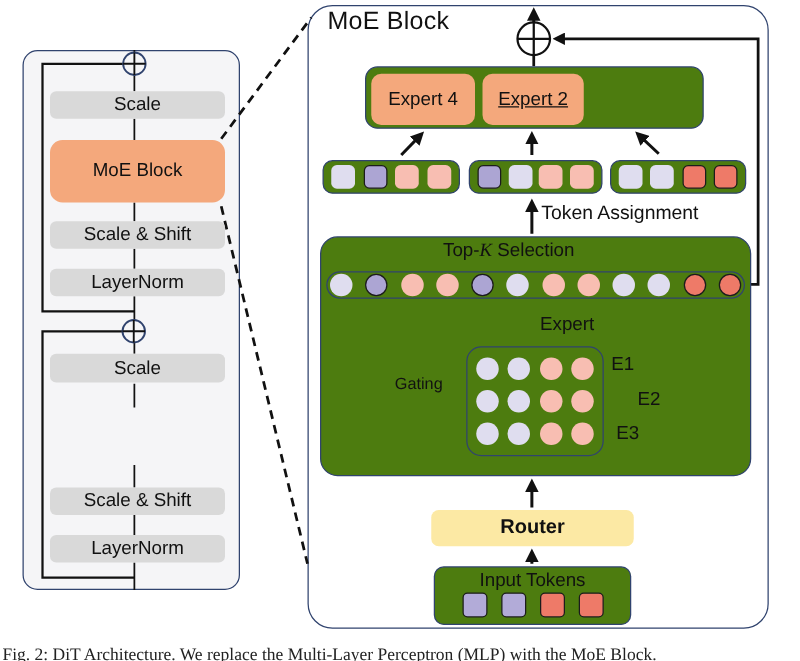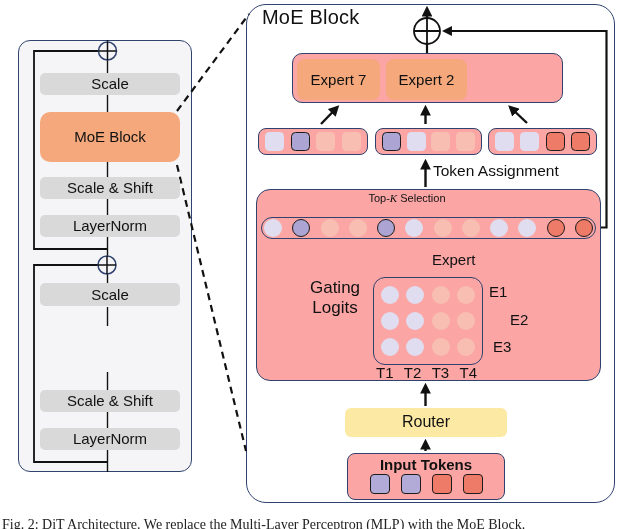--- a/index.html
+++ b/index.html
@@ -9,21 +9,21 @@
   html,body{margin:0;padding:0;background:#fff;}
   .stage{position:relative;width:640px;height:529px;background:#fff;overflow:hidden;
          font-family:"Liberation Sans",sans-serif;color:var(--ink);}
   .abs{position:absolute;box-sizing:border-box;}
   .panel-left{border:1.4px solid var(--navy);background:var(--panelbg);border-radius:12px;}
   .panel-right{border:1.6px solid var(--navy);background:#fff;border-radius:20px;}
   .blk{display:flex;align-items:center;justify-content:center;text-align:center;
        font-size:15px;line-height:1.3;}
   .blk.gray{background:var(--gray);border-radius:5px;}
   .blk.orange{background:var(--orange);border-radius:10px;}
-  .white-box{border:1.5px solid var(--navy);background:#fca5a5;font-weight:bold;}
+  .white-box{border:1.5px solid var(--navy);background:#4d7c0f;}
   .r8{border-radius:8px;} .r10{border-radius:10px;} .r11{border-radius:11px;}
   .r12{border-radius:12px;} .r14{border-radius:14px;}
   .expert{background:var(--orange);border-radius:8px;display:flex;align-items:center;
           justify-content:center;font-size:15px;}
   .cellrow{display:flex;align-items:center;justify-content:space-evenly;height:100%;}
   .cellrow.tight{justify-content:space-between;padding:0 2px;}
   .cellrow.centered{justify-content:center;gap:11px;}
   .cell{box-sizing:border-box;flex:0 0 auto;}
   .cell.square{width:19px;height:19px;border-radius:4.5px;}
   .cell.circle{width:18px;height:18px;border-radius:50%;}
@@ -126,22 +126,22 @@
   <div class="abs blk orange" style="left:40px;top:112px;width:140px;height:50px;">MoE Block</div>
   <div class="abs blk gray" style="left:40px;top:177px;width:140px;height:22px;">Scale &amp; Shift</div>
   <div class="abs blk gray" style="left:40px;top:215px;width:140px;height:22px;">LayerNorm</div>
   <div class="abs blk gray" style="left:40px;top:283px;width:140px;height:23px;">Scale</div>
   <div class="abs blk gray" style="left:40px;top:390px;width:140px;height:22px;">Scale &amp; Shift</div>
   <div class="abs blk gray" style="left:40px;top:428px;width:140px;height:22px;">LayerNorm</div>
 
   <div class="abs title-lg" style="left:262px;top:6px;">MoE Block</div>
 
   <div class="abs white-box r10" style="left:292px;top:53px;width:271px;height:50px;"></div>
-  <div class="abs expert" style="left:297px;top:59px;width:83px;height:41px;">Expert 7</div>
-  <div class="abs expert" style="left:386px;top:59px;width:81px;height:41px;">Expert 2</div>
+  <div class="abs expert" style="left:297px;top:59px;width:83px;height:41px;">Expert 4</div>
+  <div class="abs expert" style="left:386px;top:59px;width:81px;height:41px;text-decoration:underline;">Expert 2</div>
 
   <div class="abs white-box r8" style="left:258px;top:128px;width:110px;height:27px;">
     <div class="cellrow">
         <span class="cell square" style="background: rgb(223, 221, 239);"></span>
         <span class="cell square" style="background: rgb(172, 165, 211); border: 1.6px solid rgb(28, 28, 28);"></span>
         <span class="cell square" style="background: rgb(248, 190, 178);"></span>
         <span class="cell square" style="background: rgb(248, 190, 178);"></span>
       </div>
   </div>
   <div class="abs white-box r8" style="left:375px;top:128px;width:107px;height:27px;">
@@ -157,21 +157,21 @@
         <span class="cell square" style="background: rgb(223, 221, 239);"></span>
         <span class="cell square" style="background: rgb(223, 221, 239);"></span>
         <span class="cell square" style="background: rgb(238, 122, 104); border: 1.6px solid rgb(28, 28, 28);"></span>
         <span class="cell square" style="background: rgb(238, 122, 104); border: 1.6px solid rgb(28, 28, 28);"></span>
       </div>
   </div>
 
   <div class="abs lbl" style="left:433px;top:162px;font-size:15.5px;">Token Assignment</div>
 
   <div class="abs white-box r14" style="left:256px;top:189px;width:345px;height:192px;"></div>
-  <div class="abs center-text" style="left:256px;top:192px;width:302px;font-size:11px;"><span>Top-</span><span class="k-math">K</span><span class="topk-suffix"> </span><span>Selection</span></div>
+  <div class="abs center-text" style="left:256px;top:192px;width:302px;font-size:15px;"><span>Top-</span><span class="k-math">K</span><span class="topk-suffix"> </span><span>Selection</span></div>
 
   <div class="abs white-box r11" style="left:261px;top:217px;width:335px;height:22px;">
     <div class="cellrow tight">
         <span class="cell circle" style="background: rgb(223, 221, 239);"></span>
         <span class="cell circle" style="background: rgb(172, 165, 211); border: 1.6px solid rgb(28, 28, 28);"></span>
         <span class="cell circle" style="background: rgb(248, 190, 178);"></span>
         <span class="cell circle" style="background: rgb(248, 190, 178);"></span>
         <span class="cell circle" style="background: rgb(172, 165, 211); border: 1.6px solid rgb(28, 28, 28);"></span>
         <span class="cell circle" style="background: rgb(223, 221, 239);"></span>
         <span class="cell circle" style="background: rgb(248, 190, 178);"></span>
@@ -200,35 +200,28 @@
           <span class="cell circle" style="background: rgb(248, 190, 178);"></span>
         </div>
       <div class="cellrow">
           <span class="cell circle" style="background: rgb(223, 221, 239);"></span>
           <span class="cell circle" style="background: rgb(223, 221, 239);"></span>
           <span class="cell circle" style="background: rgb(248, 190, 178);"></span>
           <span class="cell circle" style="background: rgb(248, 190, 178);"></span>
         </div>
     </div>
   </div>
-  <div class="abs center-text" style="left:300px;top:278px;width:70px;font-size:17px;line-height:20px;">
+  <div class="abs center-text" style="left:300px;top:297px;width:70px;font-size:13px;line-height:20px;">
     <div>Gating</div>
-    <div>Logits</div>
   </div>
   <div class="abs lbl" style="left:489px;top:283px;">E1</div>
   <div class="abs lbl" style="left:510px;top:311px;">E2</div>
   <div class="abs lbl" style="left:493px;top:338px;">E3</div>
-  <div class="abs" style="left:376px;top:364px;width:101px;display:flex;justify-content:space-between;font-size:15px;">
-    <span>T1</span>
-    <span>T2</span>
-    <span>T3</span>
-    <span>T4</span>
-  </div>
-
-  <div class="abs blk" style="left:345px;top:408px;width:162px;height:29px;background:var(--yellow);border-radius:6px;font-size:16px;">Router</div>
+
+  <div class="abs blk" style="left:345px;top:408px;width:162px;height:29px;background:var(--yellow);border-radius:6px;font-size:16px;font-weight:bold;">Router</div>
 
   <div class="abs white-box r8" style="left:347px;top:453px;width:158px;height:47px;">
     <div class="center-text" style="font-size:15px;margin-top:2px;">Input Tokens</div>
     <div class="cellrow centered" style="height:auto;margin-top:1px;">
         <span class="cell square-lg" style="background: rgb(178, 171, 216); border: 1.6px solid rgb(28, 28, 28);"></span>
         <span class="cell square-lg" style="background: rgb(178, 171, 216); border: 1.6px solid rgb(28, 28, 28);"></span>
         <span class="cell square-lg" style="background: rgb(238, 122, 104); border: 1.6px solid rgb(28, 28, 28);"></span>
         <span class="cell square-lg" style="background: rgb(238, 122, 104); border: 1.6px solid rgb(28, 28, 28);"></span>
       </div>
   </div>

